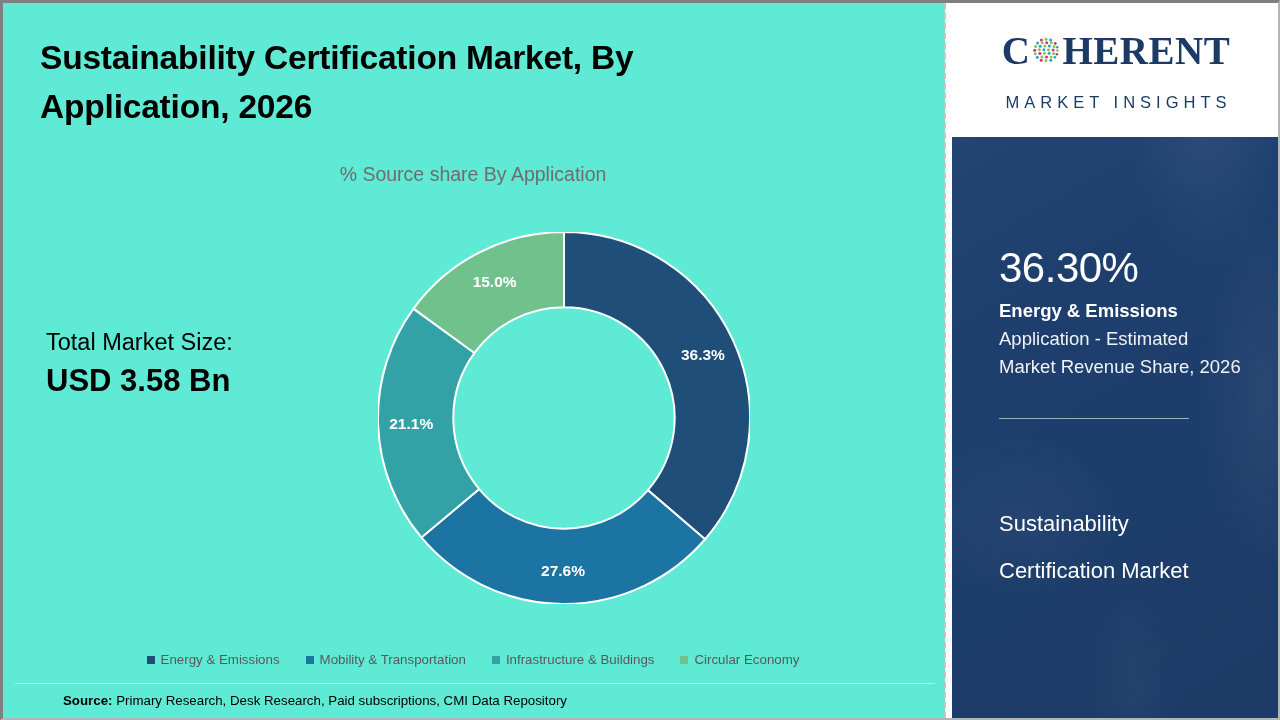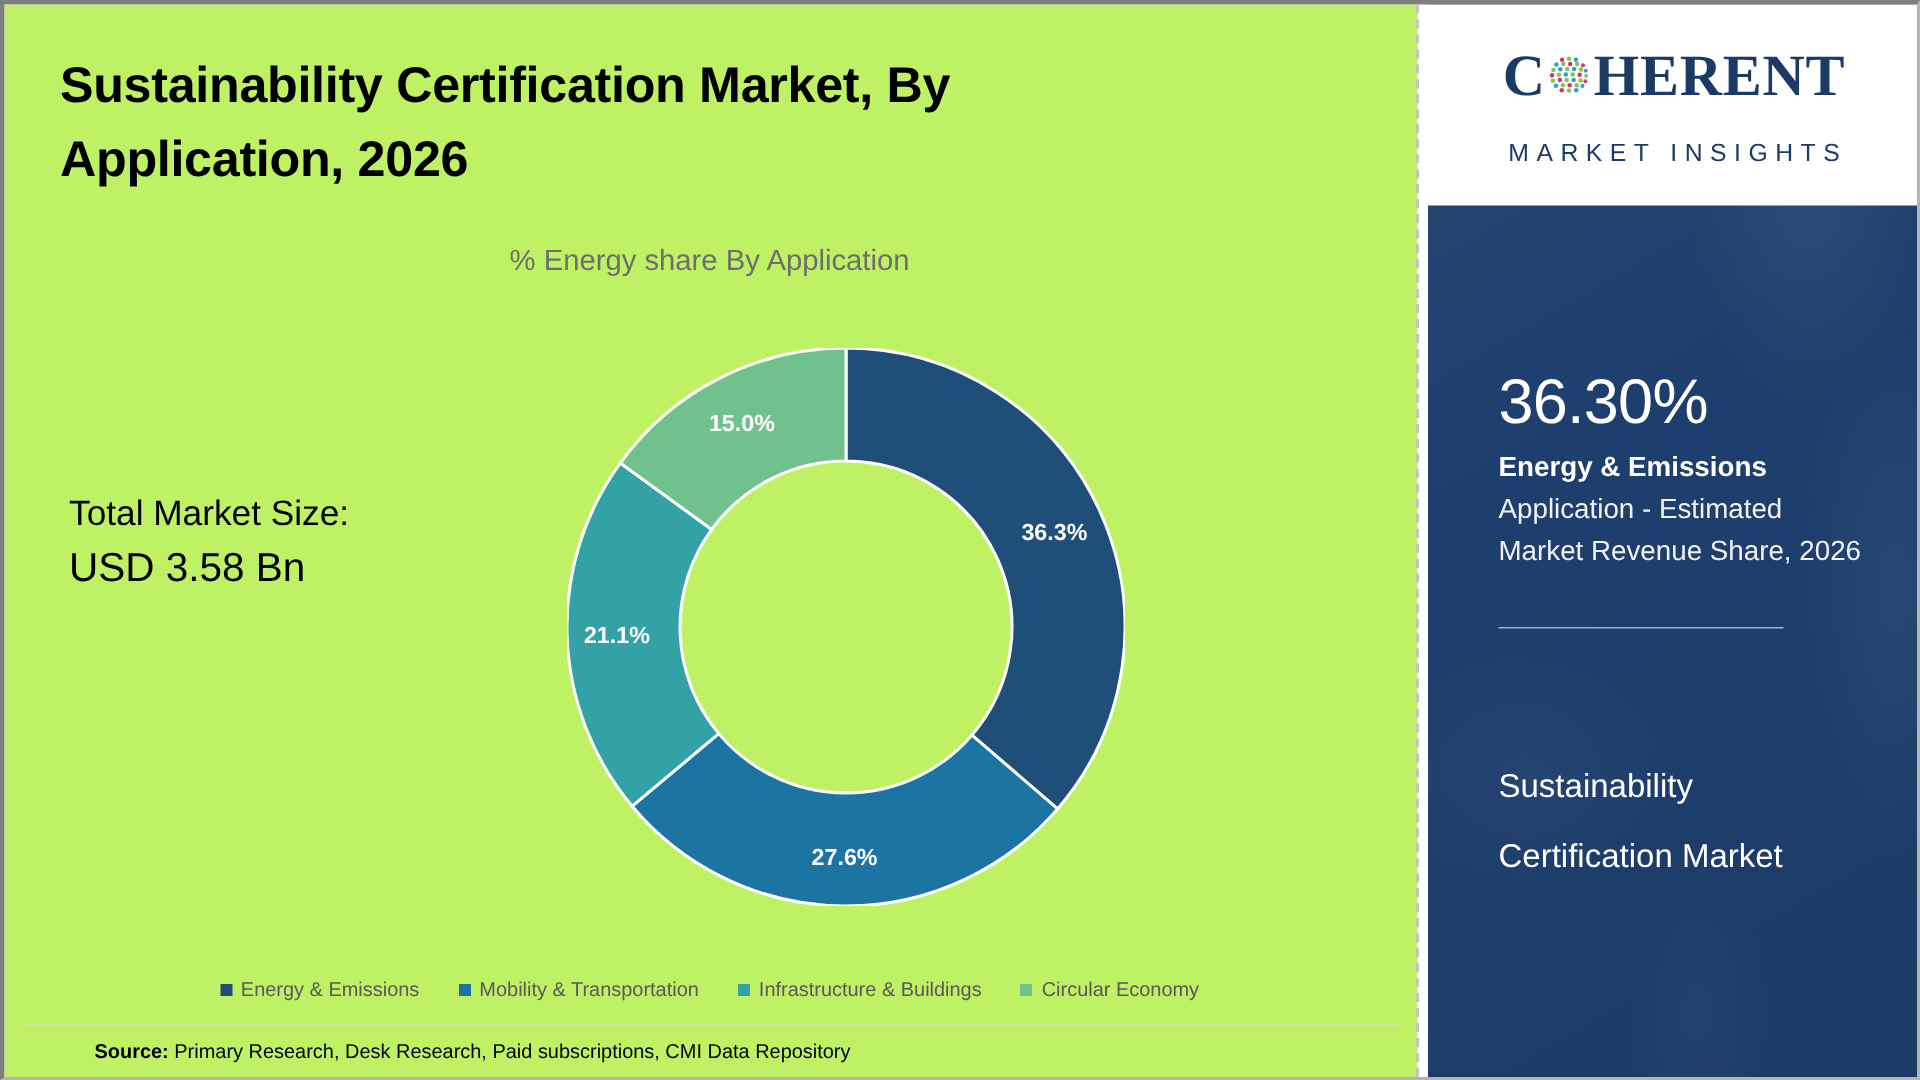--- a/index.html
+++ b/index.html
@@ -23,21 +23,21 @@
     border-bottom: 2px solid #b4b4b4;
     overflow: hidden;
   }
 
   
   #main-panel {
     position: absolute;
     left: 0; top: 0;
     width: 942px;
     height: 715px;
-    background: #bef264;
+    background: #5eead4;
   }
 
   #page-title {
     position: absolute;
     left: 37px;
     top: 30px;
     width: 760px;
     font-size: 33.5px;
     font-weight: 700;
     line-height: 1.47;
@@ -64,22 +64,22 @@
     top: 323px;
     color: #000000;
   }
   #total-market-label {
     font-size: 23.5px;
     font-weight: 400;
     line-height: 1.42;
     white-space: nowrap;
   }
   #total-market-value {
-    font-size: 27px;
-    font-weight: 400;
+    font-size: 31px;
+    font-weight: 700;
     line-height: 1.42;
     white-space: nowrap;
   }
 
   
   #donut-wrap {
     position: absolute;
     left: 375px;
     top: 229px;
     width: 372px;
@@ -263,21 +263,21 @@
 </style>
 </head>
 <body>
 
 <div id="page">
 
   <div id="main-panel">
 
     <h1 id="page-title">Sustainability Certification Market, By Application, 2026</h1>
 
-    <div id="chart-subtitle">% Energy share By Application</div>
+    <div id="chart-subtitle">% Source share By Application</div>
 
     <div id="total-market-block">
       <div id="total-market-label">Total Market Size:</div>
       <div id="total-market-value">USD 3.58 Bn</div>
     </div>
 
     <div id="donut-wrap">
       <svg id="donut-svg" viewBox="0 0 372 372">
         <g id="donut-slices">
             <path d="M 186 0 A 186 186 0 0 1 327.05531624370224 307.24107290596345 L 269.92791316500285 258.13843837904824 A 110.67 110.67 0 0 0 186 75.33 Z" fill="#1f4e79" stroke="#ffffff" stroke-width="2"></path>

